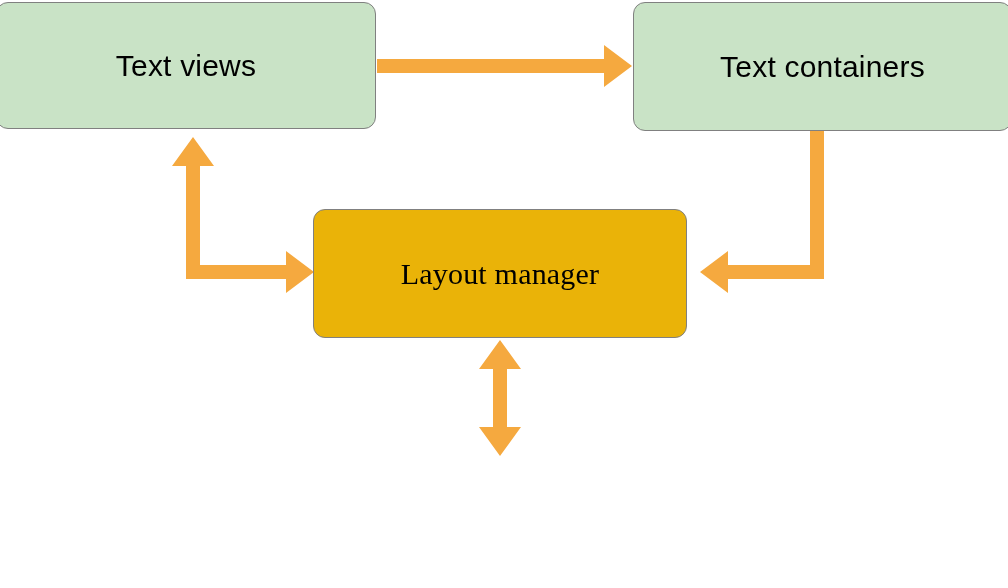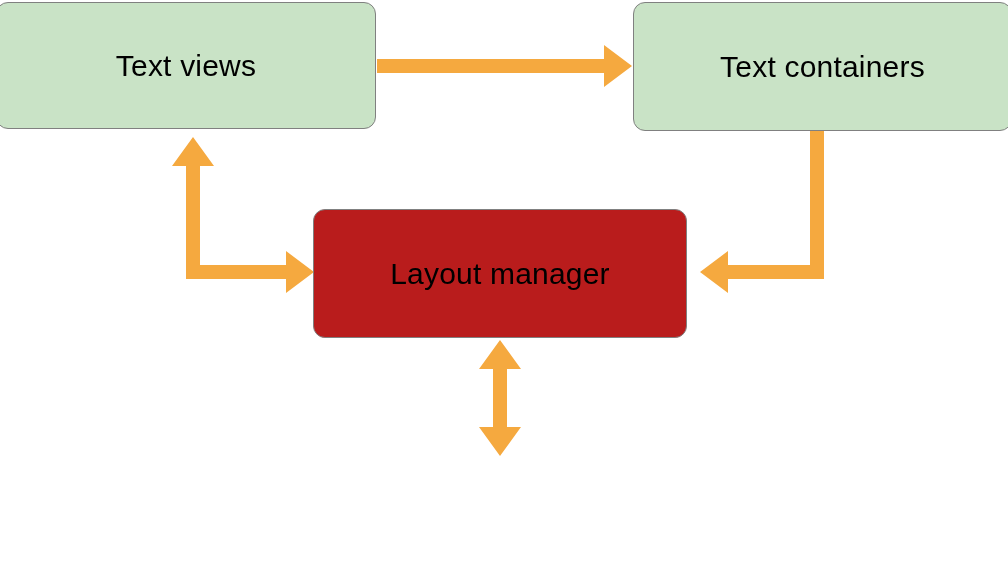--- a/index.html
+++ b/index.html
@@ -125,18 +125,18 @@
   </svg>
 
   <div class="node" id="node-text-views" style="background:#c9e3c6;">
     <span class="node-label">Text views</span>
   </div>
 
   <div class="node" id="node-text-containers" style="background:#c9e3c6;">
     <span class="node-label">Text containers</span>
   </div>
 
-  <div class="node" id="node-layout-manager" style="background:#b91c1c;">
+  <div class="node" id="node-layout-manager" style="background:#eab308;font-family:Liberation Serif, serif;">
     <span class="node-label">Layout manager</span>
   </div>
 
 
 </div>
 
 </body></html>

